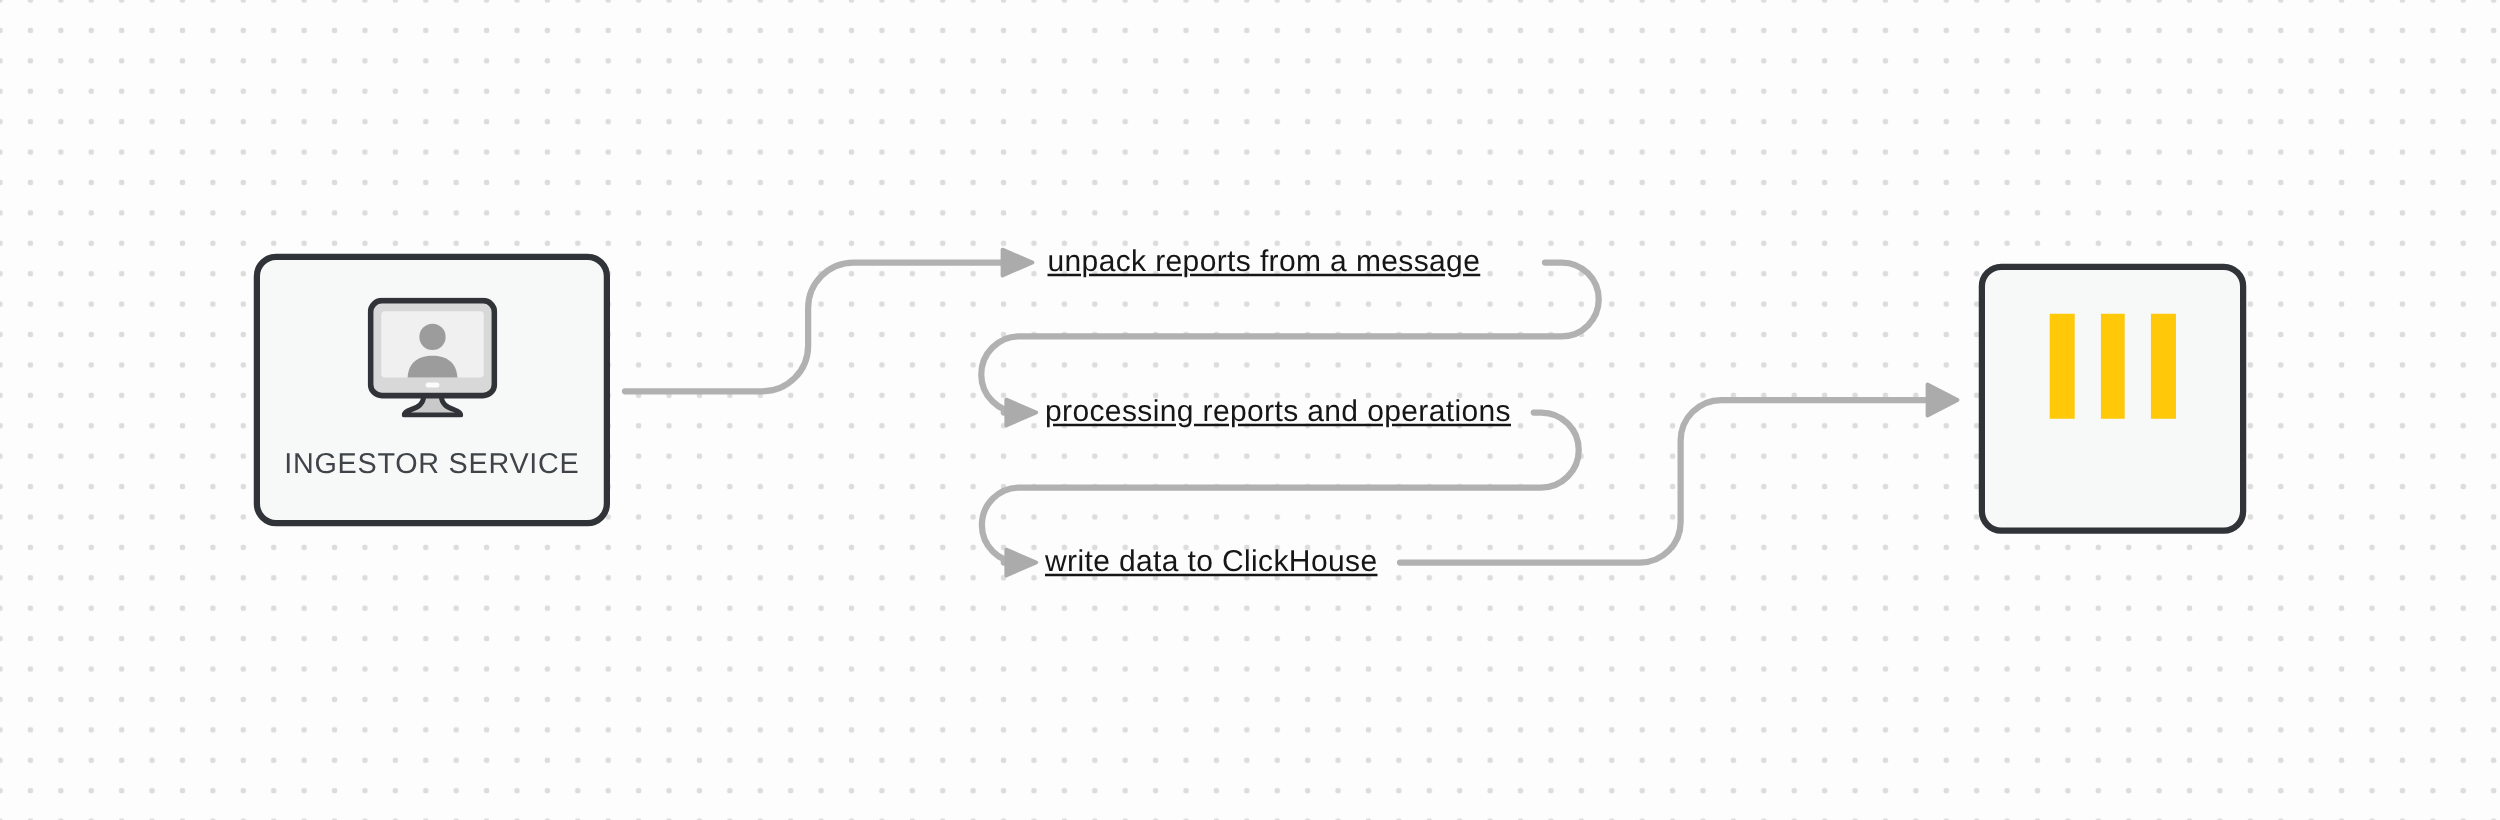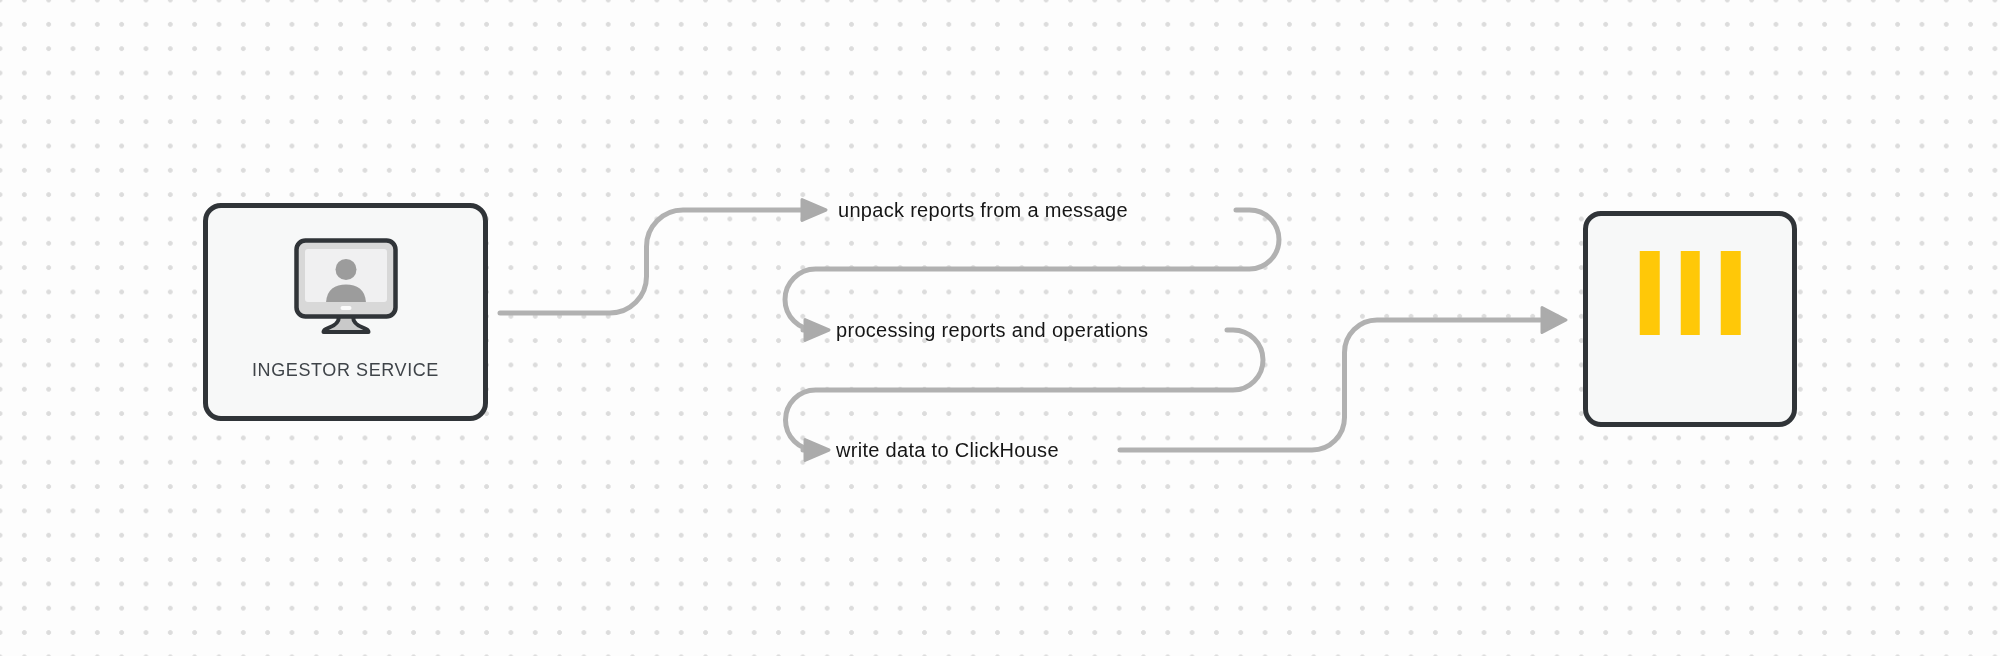--- a/index.html
+++ b/index.html
@@ -66,21 +66,21 @@
   }
   .node-clickhouse {
     left: 1583px; top: 211px;
     width: 214px; height: 216px;
   }
   .node-label {
     position: absolute;
     left: 0; right: 0;
     bottom: 32px;
     text-align: center;
-    font-size: 18px;
+    font-size: 23px;
     line-height: 28px;
     letter-spacing: 0.6px;
     color: var(--node-label);
     white-space: nowrap;
   }
   .monitor-icon-wrap {
     position: absolute;
     left: 50%; top: 30px;
     transform: translateX(-50%);
     width: 104px; height: 96px;
@@ -94,24 +94,25 @@
   }
   .bars-icon .bar {
     width: 19.5px;
     height: 84px;
     background: var(--clickhouse-yellow);
   }
   .step-label {
     position: absolute;
     height: 30px;
     line-height: 30px;
-    font-size: 20px;
+    font-size: 24px;
     letter-spacing: 0.3px;
     color: var(--step-label);
     white-space: nowrap;
+    text-decoration: underline;
   }
   .step-label-1 { left: 838px; top: 195px; }
   .step-label-2 { left: 836px; top: 315px; }
   .step-label-3 { left: 836px; top: 435px; }
 </style>
 </head>
 <body>
 
 <div class="canvas">
 

